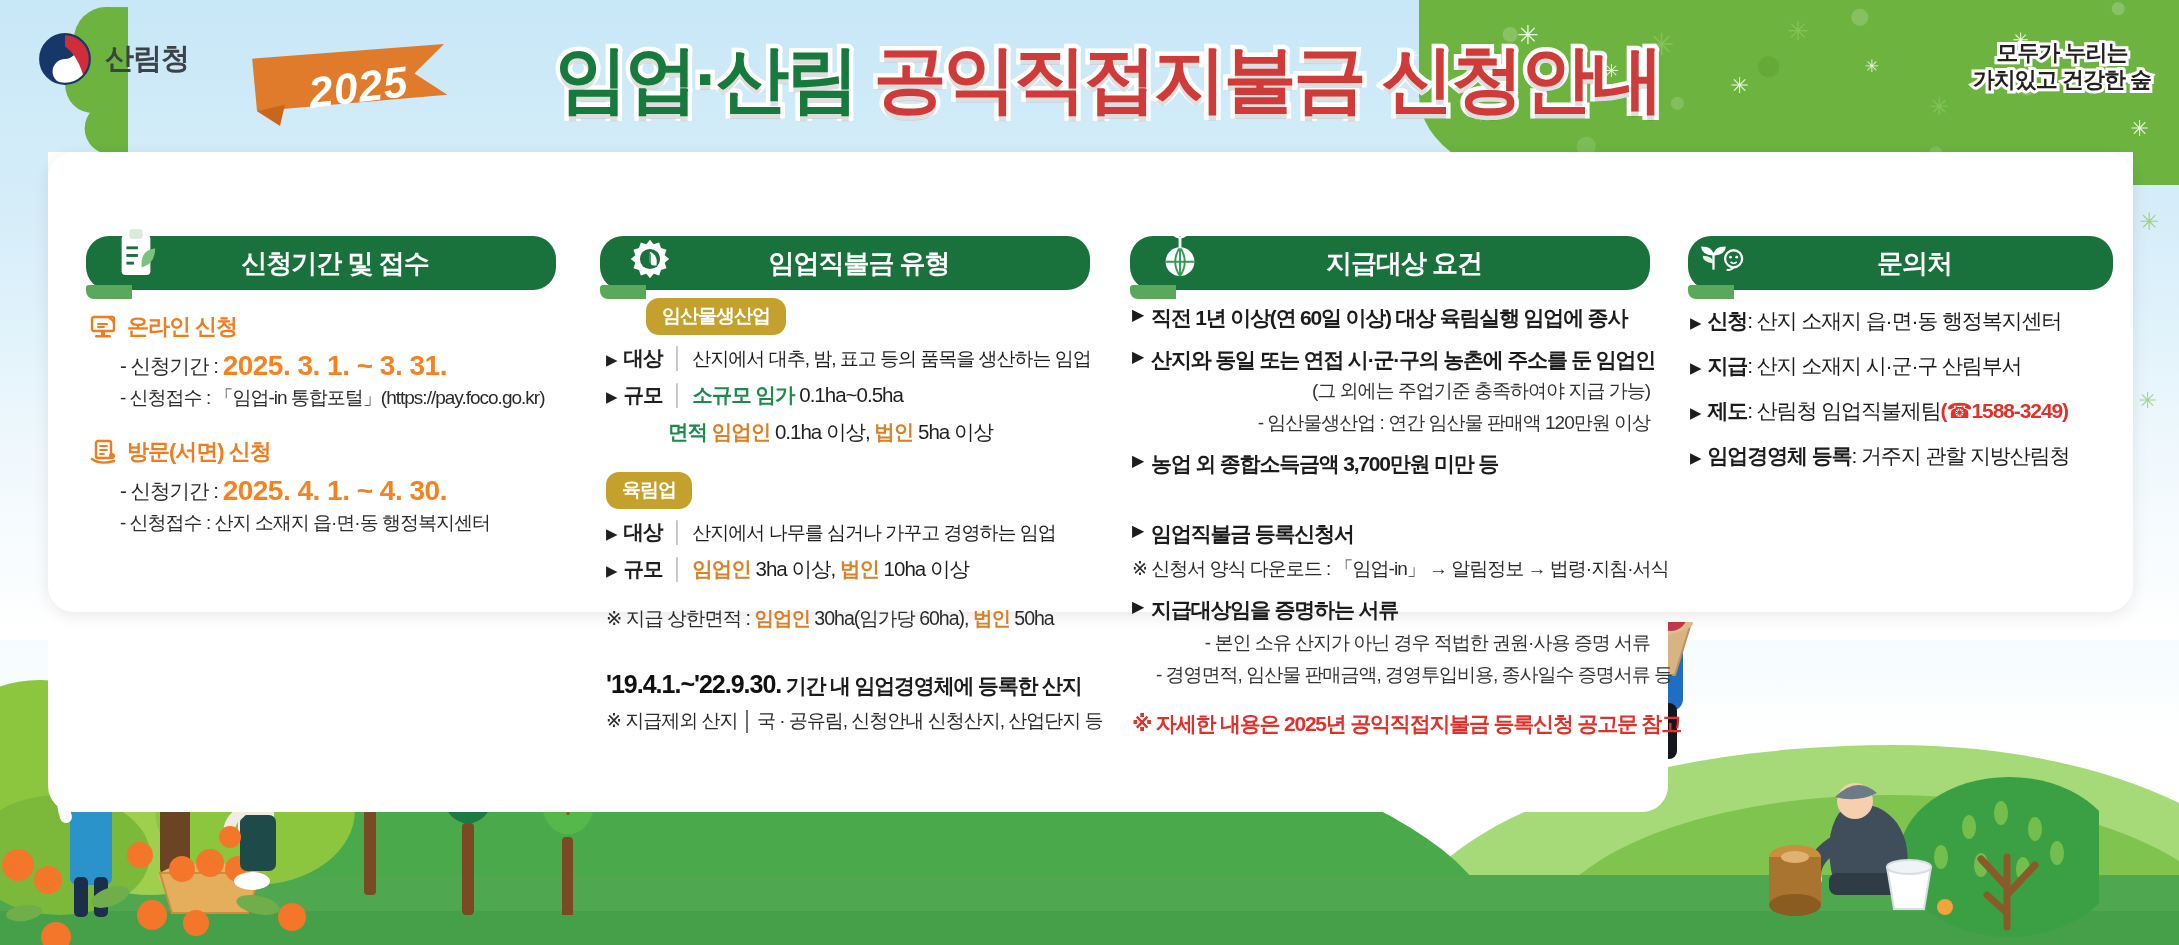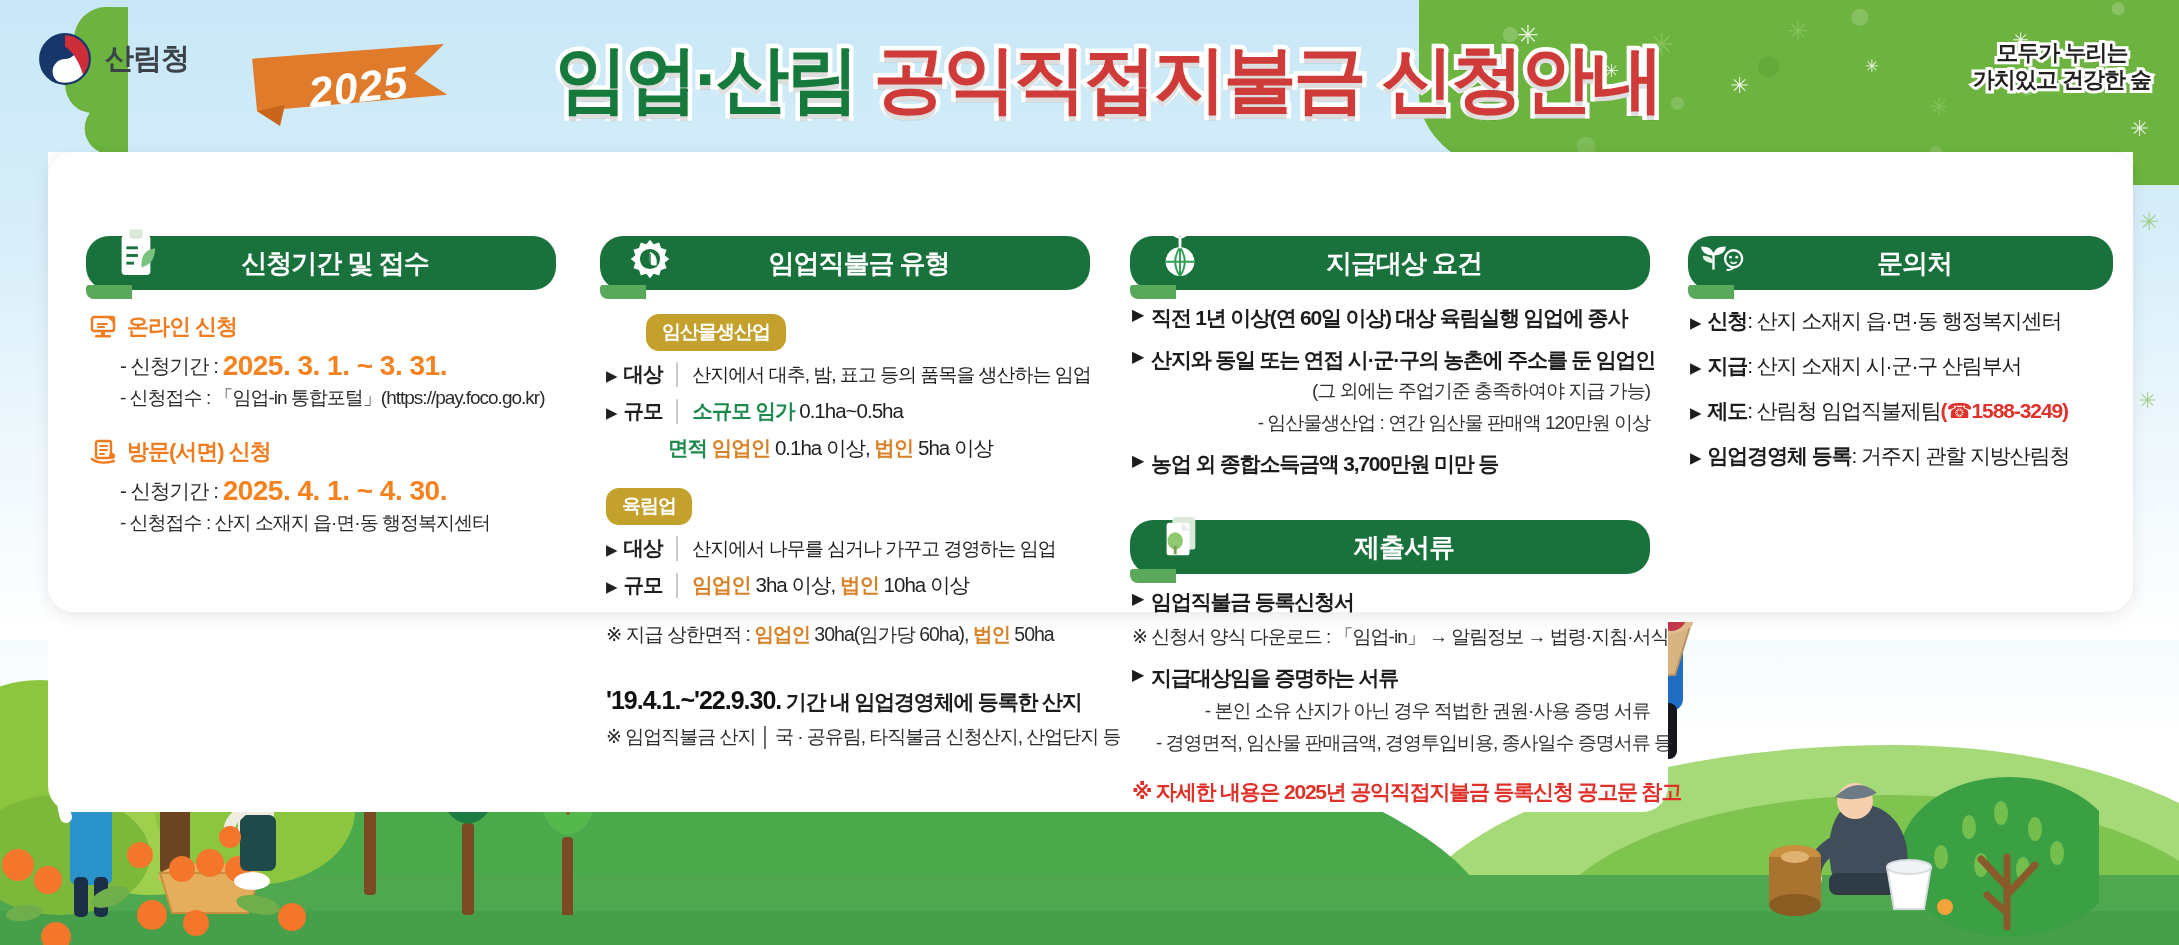--- a/index.html
+++ b/index.html
@@ -563,21 +563,21 @@
           <path d="M24 3 l4 5 6-2 2 6 6 2-2 6 5 4-5 4 2 6-6 2-2 6-6-2-4 5-4-5-6 2-2-6-6-2 2-6-5-4 5-4-2-6 6-2 2-6 6 2z" fill="#ffffff"></path>
           <circle cx="24" cy="24" r="11" fill="#19713c"></circle>
           <path d="M24 16 q9 4 7 15 q-11 2 -7 -15z" fill="#ffffff"></path>
           <path d="M24 31 v-13" stroke="#19713c" stroke-width="1.6"></path>
         </svg>
       </span>
       <span class="banner-title">임업직불금 유형</span>
       <span class="banner-tab"></span>
     </div>
 
-    <div style="margin:24px 0 2px 6px;padding-left:40px;">
+    <div style="margin:8px 0 2px 6px;padding-left:40px;">
       <span class="pill">임산물생산업</span>
     </div>
     <div class="row">
       <span class="tri">▶</span>
       <span class="lbl">대상</span>
       <span class="bar">│</span>
       <span class="sm">산지에서 대추, 밤, 표고 등의 품목을 생산하는 임업</span>
     </div>
     <div class="row">
       <span class="tri">▶</span>
@@ -627,21 +627,21 @@
       <span>30ha(임가당 60ha),</span>
       <span class="orange-em">법인</span>
       <span>50ha</span>
     </div>
 
     <div style="margin-top:38px;">
       <div style="margin:20px 0 0 6px; white-space:nowrap;">
         <span class="big-date">'19.4.1.~'22.9.30.</span>
         <span class="date-tail">기간 내 임업경영체에 등록한 산지</span>
       </div>
-      <div class="q-line" style="margin-left:6px;">※ 임업직불금 산지 │ 국 · 공유림, 타직불금 신청산지, 산업단지 등</div>
+      <div class="q-line" style="margin-left:6px;">※ 지급제외 산지 │ 국 · 공유림, 신청안내 신청산지, 산업단지 등</div>
     </div>
   </div>
 
   <div class="col col3">
     <div class="banner">
       <span class="banner-icon">
         <svg viewBox="0 0 48 58" width="46" height="56">
           <circle cx="24" cy="36" r="15" fill="#ffffff"></circle>
           <path d="M9 36 h30 M24 21 v30 M24 21 q10 15 0 30 M24 21 q-10 15 0 30" stroke="#2f9e52" stroke-width="2" fill="none"></path>
           <path d="M24 22 v-12" stroke="#ffffff" stroke-width="3"></path>
@@ -662,33 +662,20 @@
       <span>산지와 동일 또는 연접 시·군·구의 농촌에 주소를 둔 임업인</span>
     </div>
     <div class="sub-line">(그 외에는 주업기준 충족하여야 지급 가능)</div>
     <div class="dash-line">- 임산물생산업 : 연간 임산물 판매액 120만원 이상</div>
     <div class="b-row">
       <span class="tri">▶</span>
       <span>농업 외 종합소득금액 3,700만원 미만 등</span>
     </div>
 
     <div style="margin-top:42px;">
-      <div class="banner">
-        <span class="banner-icon">
-          <svg viewBox="0 0 48 58" width="46" height="56">
-            <rect x="16" y="6" width="24" height="34" rx="3" fill="#d9ead9"></rect>
-            <rect x="10" y="12" width="24" height="34" rx="3" fill="#ffffff"></rect>
-            <path d="M26 12 v8 h8" fill="#e6f0e6"></path>
-            <ellipse cx="19" cy="31" rx="8" ry="9" fill="#8fc96f"></ellipse>
-            <rect x="17.5" y="36" width="3" height="9" fill="#7a9e52"></rect>
-          </svg>
-        </span>
-        <span class="banner-title">제출서류</span>
-        <span class="banner-tab"></span>
-      </div>
 
       <div class="b-row">
         <span class="tri">▶</span>
         <span>임업직불금 등록신청서</span>
       </div>
       <div class="q-line">※ 신청서 양식 다운로드 : 「임업-in」 → 알림정보 → 법령·지침·서식</div>
 
       <div class="b-row">
         <span class="tri">▶</span>
         <span>지급대상임을 증명하는 서류</span>

